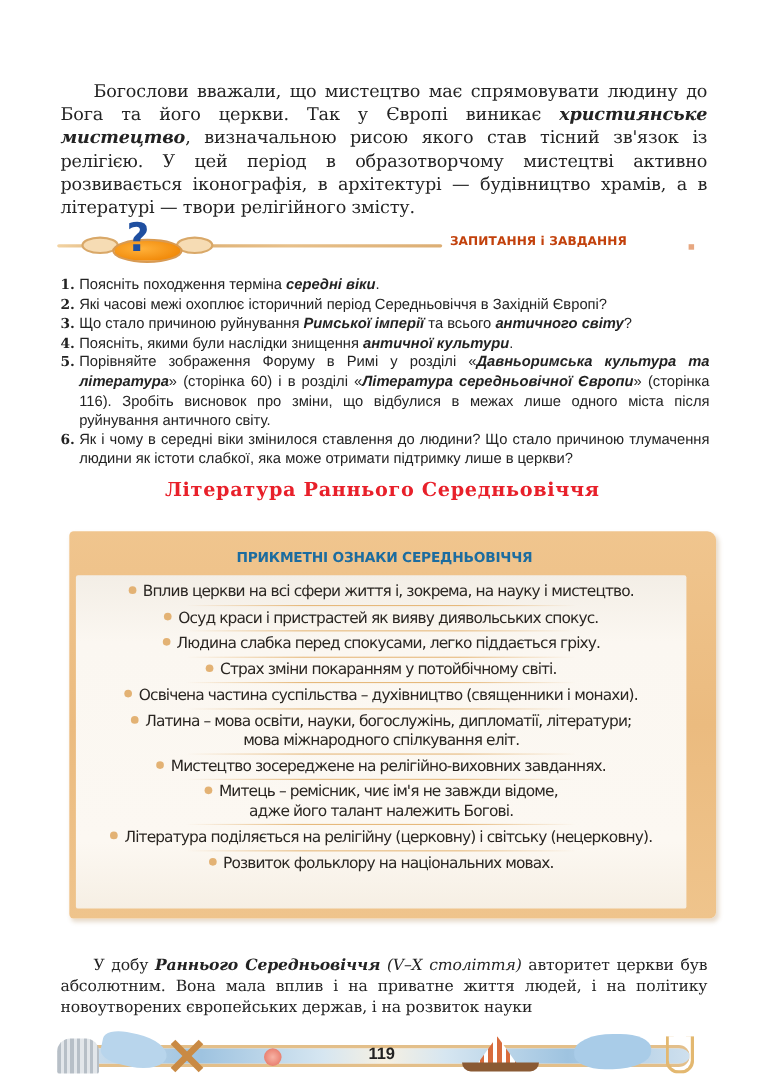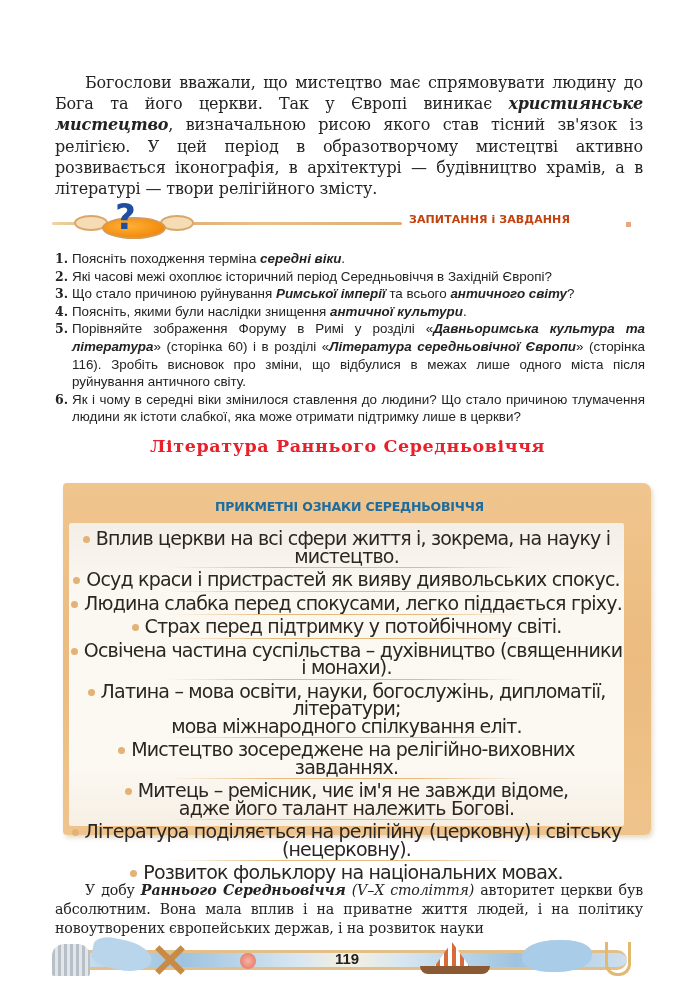--- a/index.html
+++ b/index.html
@@ -73,38 +73,38 @@
     font-family: "DejaVu Sans", sans-serif; font-size: 12.5px; font-weight: bold;
     color: #1c6c9f; letter-spacing: -0.2px;
   }
   .scroll-body {
     position: absolute; left: 6px; top: 40px; width: 555px; height: 303px;
     background: linear-gradient(180deg, #f3eee6 0%, #fbf7f1 20%, #fcf8f2 80%, #f6efe4 100%);
     border-radius: 2px;
   }
   .traits { position: absolute; left: 0; top: 4px; width: 555px; }
   .trait {
-    text-align: center; font-family: "DejaVu Sans", sans-serif; font-size: 19px;
+    text-align: center; font-family: "DejaVu Sans", sans-serif; font-size: 14px;
     line-height: 17.5px; color: #2a2622; letter-spacing: -0.8px;
     padding: 3px 0 3px 0; position: relative;
   }
   .trait::after {
     content: ""; position: absolute; left: 18%; right: 18%; bottom: 0; height: 1px;
     background: linear-gradient(90deg, rgba(230,190,130,0), #e6b97c 30%, #e6b97c 70%, rgba(230,190,130,0));
   }
   .trait:last-child::after { display: none; }
   .bullet {
     display: inline-block; width: 7px; height: 7px; border-radius: 50%;
     background: #e3b274; margin-right: 6px; vertical-align: 2px;
   }
 
   .outro {
     position: absolute; left: 55px; top: 869px; width: 588px;
     font-family: "DejaVu Serif", serif; font-size: 14.2px; line-height: 18.8px;
-    text-align: justify; color: #232323; letter-spacing: -0.15px; margin-top: 12px;
+    text-align: justify; color: #232323; letter-spacing: -0.15px;
   }
   .outro p { text-indent: 30px; }
   .outro b { font-style: italic; font-weight: bold; }
   .outro i { font-style: italic; }
 
   
   .footer { position: absolute; left: 52px; top: 938px; width: 592px; height: 42px; }
   .footer .band {
     position: absolute; left: 20px; top: 12px; width: 555px; height: 20px;
     background: linear-gradient(90deg, #cfe0ee, #9ec3e0 20%, #d6e6f1 40%, #f6f0e2 50%, #d6e6f1 60%, #9ec3e0 80%, #cfe0ee);
@@ -188,21 +188,21 @@
         <div class="trait">
           <div><span class="bullet"></span><span>Вплив церкви на всі сфери життя і, зокрема, на науку і мистецтво.</span></div>
         </div>
         <div class="trait">
           <div><span class="bullet"></span><span>Осуд краси і пристрастей як вияву диявольських спокус.</span></div>
         </div>
         <div class="trait">
           <div><span class="bullet"></span><span>Людина слабка перед спокусами, легко піддається гріху.</span></div>
         </div>
         <div class="trait">
-          <div><span class="bullet"></span><span>Страх перед підтримку у потойбічному світі.</span></div>
+          <div><span class="bullet"></span><span>Страх зміни покаранням у потойбічному світі.</span></div>
         </div>
         <div class="trait">
           <div><span class="bullet"></span><span>Освічена частина суспільства – духівництво (священники і монахи).</span></div>
         </div>
         <div class="trait">
           <div><span class="bullet"></span><span>Латина – мова освіти, науки, богослужінь, дипломатії, літератури;</span></div>
           <div><span>мова міжнародного спілкування еліт.</span></div>
         </div>
         <div class="trait">
           <div><span class="bullet"></span><span>Мистецтво зосереджене на релігійно-виховних завданнях.</span></div>

